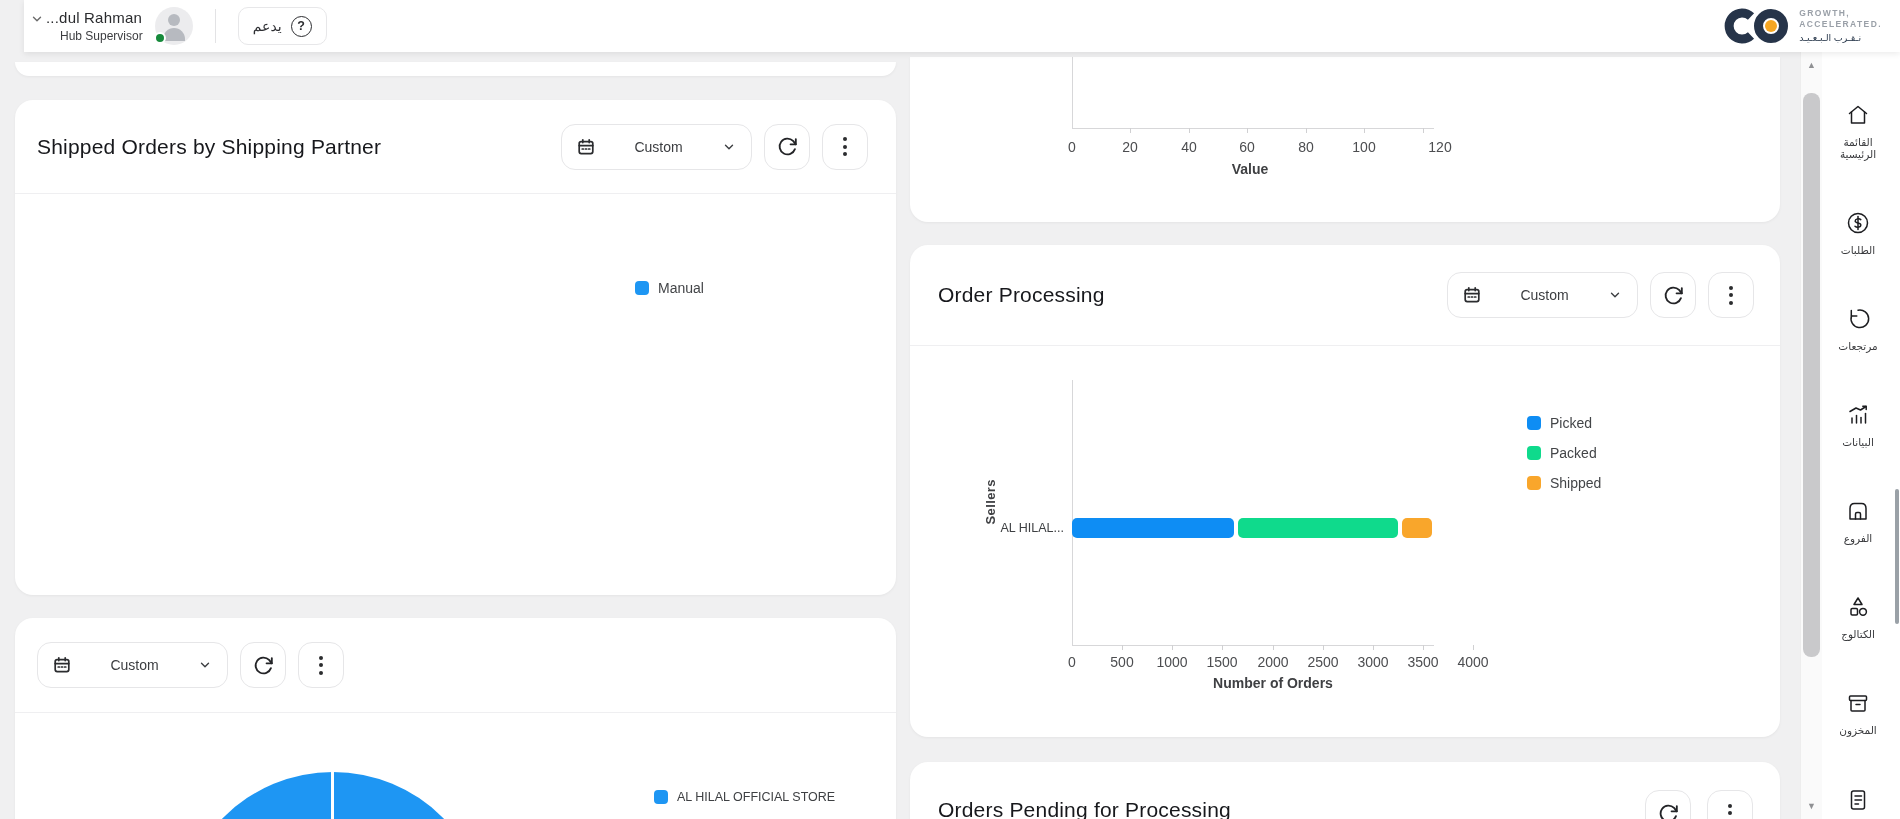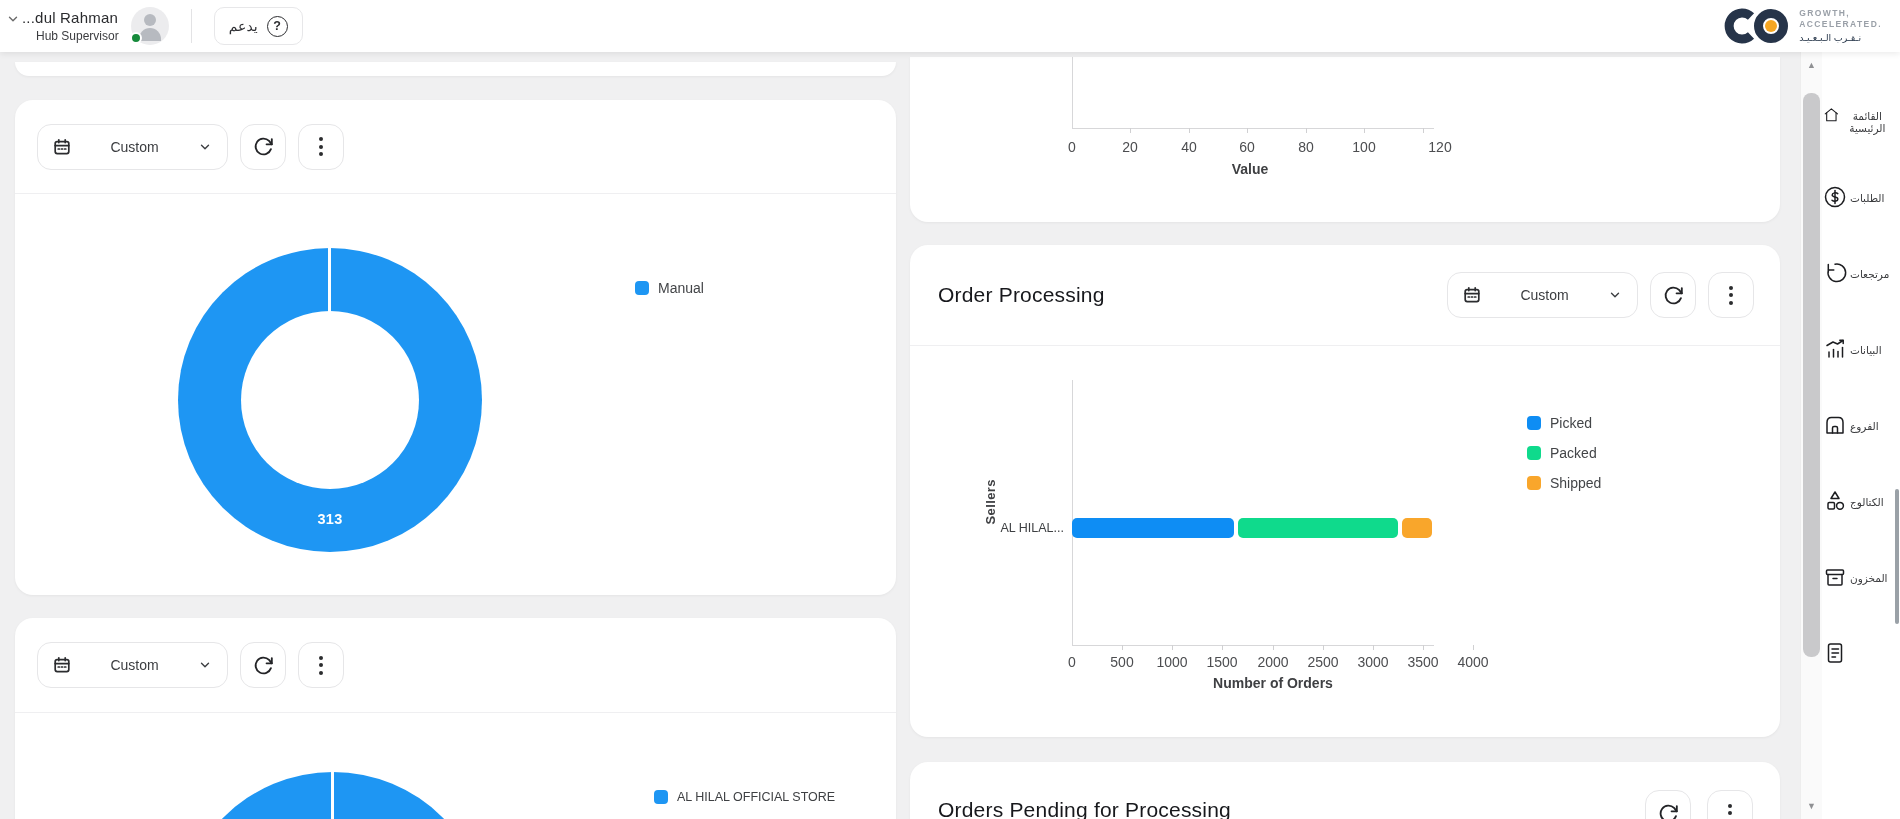--- a/index.html
+++ b/index.html
@@ -1,21 +1,21 @@
 <!DOCTYPE html>
 <html lang="en"><head>
 <meta charset="utf-8">
 <style>
   * { margin:0; padding:0; box-sizing:border-box; }
   html,body { width:1900px; height:819px; overflow:hidden;
     font-family:"Liberation Sans","DejaVu Sans",sans-serif; background:#f0f0f1; }
 
   
   .header { position:relative; height:52px; background:#fff; display:flex; align-items:center;
-    padding:0 18px 0 6px; box-shadow:0 2px 6px rgba(0,0,0,.08); z-index:10; }
+    padding:0 18px 0 6px; box-shadow:0 2px 6px rgba(0,0,0,.08); z-index:10;margin-left:24px; }
   .user-cluster { display:flex; align-items:center; }
   .chev-small { width:14px; height:14px; color:#6a6a6a; margin-top:-14px; }
   .user-block { margin-left:2px; }
   .user-name { font-size:15px; color:#2a2b2e; letter-spacing:.2px; }
   .user-role { font-size:12px; color:#3c3d40; margin-left:14px; margin-top:3px; }
   .avatar { position:relative; width:38px; height:38px; border-radius:50%; background:#ececee; margin-left:12px; overflow:visible; }
   .avatar .head { position:absolute; left:13px; top:7px; width:12px; height:12px; border-radius:50%; background:#b7bac0; }
   .avatar .body { position:absolute; left:8px; top:21px; width:22px; height:13px; border-radius:11px 11px 0 0; background:#b7bac0; }
   .status-dot { position:absolute; left:-1px; bottom:1px; width:12px; height:12px; border-radius:50%;
     background:#168a3b; border:2px solid #fff; }
@@ -84,21 +84,21 @@
   .cat-lbl { position:absolute; font-size:12.5px; color:#3e4043; text-align:right; }
 
   
   .scrollbar { width:22px; background:#fafafa; border-left:1px solid #ededed; position:relative; }
   .scroll-arrow { position:absolute; left:0; width:100%; text-align:center; font-size:9px; color:#8f9093; cursor:pointer; }
   .scroll-thumb { position:absolute; left:2px; width:17px; border-radius:8px; background:#c9c9cb; cursor:pointer; }
 
   
   .sidebar { width:72px; background:#fff; box-shadow:-2px 0 5px rgba(0,0,0,.04); padding-top:50px;
     display:flex; flex-direction:column; align-items:center; }
-  .side-item { display:flex; align-items:flex-start; width:100%; margin-bottom:50px; cursor:pointer; }
+  .side-item { display:flex; flex-direction:column; align-items:center; width:100%; margin-bottom:50px; cursor:pointer; }
   .side-item svg { width:26px; height:26px; stroke:#1c1d20; stroke-width:1.5; fill:none;
     stroke-linecap:round; stroke-linejoin:round; }
   .side-label { margin-top:8px; font-size:10.5px; color:#3a3b3e; text-align:center; line-height:1.15; padding:0 2px; }
 
   
   .outer-scroll { width:6px; background:#fff; position:relative; }
   .outer-thumb { position:absolute; top:437px; left:1px; width:4px; height:135px; background:#9aa1a7; border-radius:3px; cursor:pointer; }
 
   .icon-svg { stroke:#2b2c2f; fill:none; stroke-width:1.7; stroke-linecap:round; stroke-linejoin:round; }
 </style>
@@ -140,20 +140,21 @@
 </div>
 
 <div class="body-row">
   <div class="main">
 
     <div class="col-left">
       <div class="card card-strip"></div>
 
       <section class="card" style="height:495px; margin-top:24px;">
         <div class="card-header">
+          <h2 class="card-title">Shipped Orders by Shipping Partner</h2>
           <div class="controls">
             <div class="date-dropdown">
               <svg width="18" height="18" viewBox="0 0 18 18" class="icon-svg">
                 <rect x="2.2" y="3.6" width="13.6" height="12" rx="2"></rect>
                 <line x1="2.2" y1="7.6" x2="15.8" y2="7.6"></line>
                 <line x1="5.8" y1="1.8" x2="5.8" y2="4.6"></line>
                 <line x1="12.2" y1="1.8" x2="12.2" y2="4.6"></line>
                 <line x1="5.2" y1="11" x2="6.4" y2="11"></line>
                   <line x1="8.4" y1="11" x2="9.6" y2="11"></line>
                   <line x1="11.6" y1="11" x2="12.8" y2="11"></line>
@@ -173,25 +174,20 @@
               <span class="kebab">
                   <i></i>
                   <i></i>
                   <i></i>
                 </span>
             </button>
           </div>
         </div>
         <div class="card-divider"></div>
 
-        <div class="donut" style="left:163px; top:148px; background:#1E96F3;">
-          <div class="gap-line"></div>
-          <div class="hole"></div>
-          <div class="val">313</div>
-        </div>
         <div class="legend-item" style="left:620px; top:180px;">
           <span class="legend-sw" style="background:#1E96F3;"></span>
           <span class="legend-tx">Manual</span>
         </div>
       </section>
 
       <section class="card" style="height:420px; margin-top:23px;">
         <div class="card-header" style="height:94px;">
           <div class="controls">
             <div class="date-dropdown">

